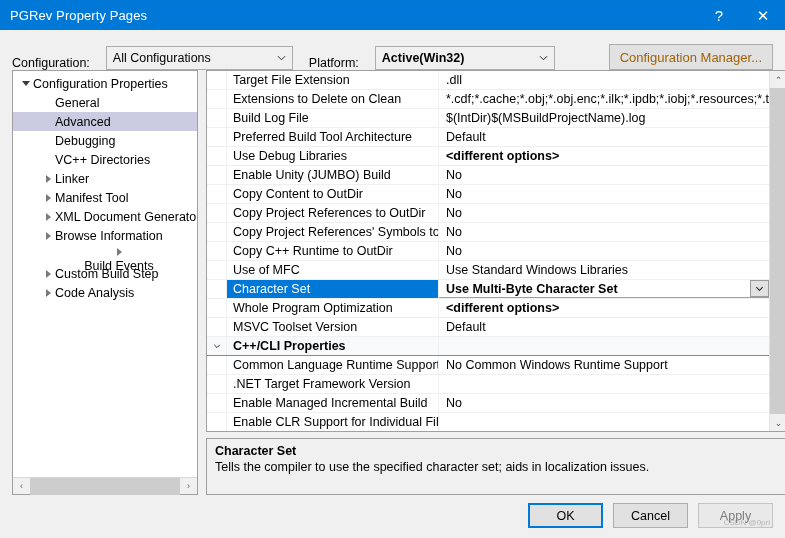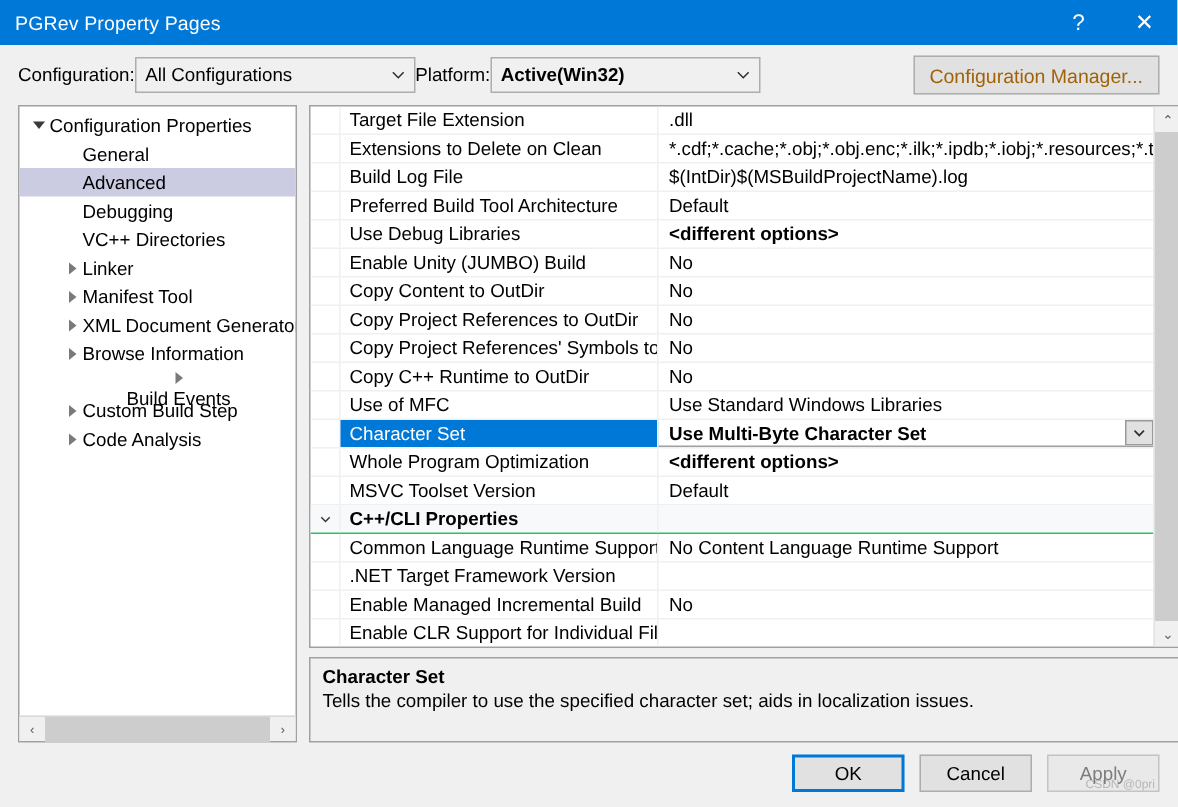--- a/index.html
+++ b/index.html
@@ -18,22 +18,22 @@
   }
   .title-text { padding-left: 10px; font-size: 13px; letter-spacing: .1px; }
   .title-btns { position: absolute; right: 0; top: 0; height: 30px; display: flex; }
   .tbtn {
     width: 44px; height: 30px; display: flex; align-items: center; justify-content: center;
     color: #fff; font-size: 15px; line-height: 1; cursor: default; user-select: none;
   }
 
   
   .configrow {
-    height: 40px; display: flex; align-items: center;
-    padding: 0 12px; gap: 0;
+    height: 40px; display: flex; align-items: flex-end;
+    padding: 0 12px; gap: 16px;
   }
   .lbl { font-size: 12.5px; white-space: nowrap; }
   .combo {
     height: 24px; background: #f0f0f0; border: 1px solid #adadad;
     display: flex; align-items: center; position: relative;
     padding: 0 22px 0 6px; font-size: 12.5px; color: #000;
   }
   .combo .chev {
     position: absolute; right: 6px; top: 50%; transform: translateY(-50%);
     width: 9px; height: 9px; pointer-events: none;
@@ -362,21 +362,21 @@
             </div>
             <div class="gname">C++/CLI Properties</div>
             <div class="gval">
               <span></span>
             </div>
           </div>
           <div class="grow">
             <div class="gind"></div>
             <div class="gname">Common Language Runtime Support</div>
             <div class="gval">
-              <span>No Content Language Runtime Support</span>
+              <span>No Common Windows Runtime Support</span>
             </div>
           </div>
           <div class="grow">
             <div class="gind"></div>
             <div class="gname">.NET Target Framework Version</div>
             <div class="gval">
               <span></span>
             </div>
           </div>
           <div class="grow">

